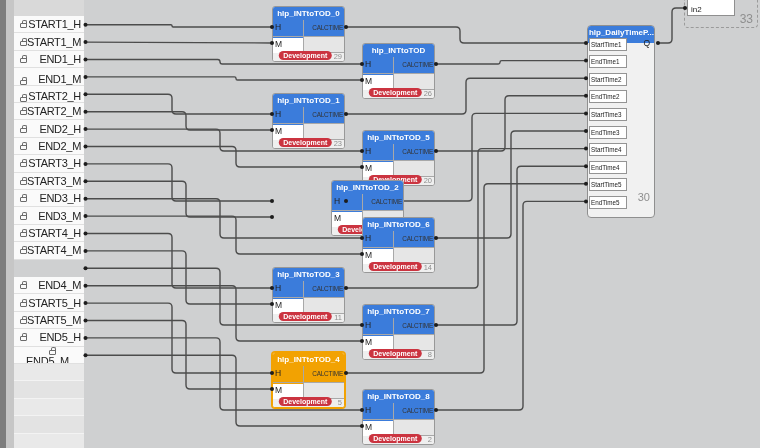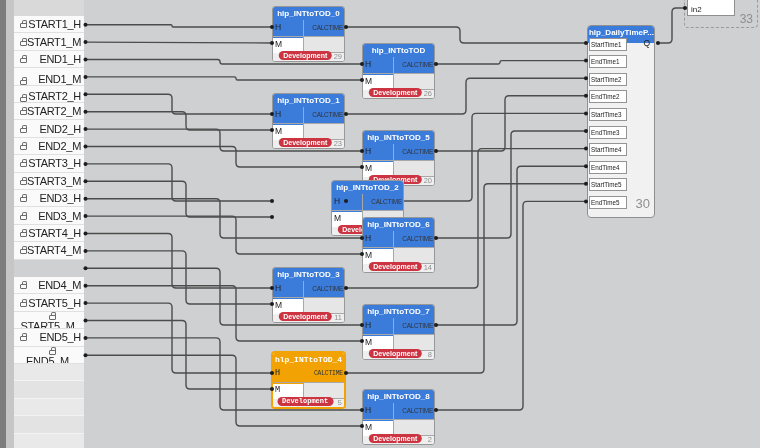--- a/index.html
+++ b/index.html
@@ -21,21 +21,21 @@
         border:1px solid #6b6b6b;border-bottom:none;border-radius:2px 2px 0 0;}
   .row-label{flex:1;text-align:right;font-size:11px;color:#222;padding-right:3px;
         letter-spacing:-0.3px;white-space:nowrap;overflow:hidden;}
   
   svg.layer{position:absolute;left:0;top:0;pointer-events:none;}
   #wires{z-index:3;}
   #dots{z-index:6;}
   
   .fb{position:absolute;width:73px;height:56px;background:#fff;border:1px solid #989898;
       border-radius:3px;z-index:4;}
-  .fb.selected{border:1px solid var(--orange);box-shadow:0 0 0 1px var(--orange);font-family:Liberation Mono, monospace;}
+  .fb.selected{border:1px solid var(--orange);box-shadow:0 0 0 1px var(--orange);}
   .fb-head{height:31px;background:var(--blue);border-radius:2px 2px 0 0;color:#fff;
       font-size:8px;font-weight:bold;text-align:center;line-height:13px;
       white-space:nowrap;overflow:hidden;}
   .fb.selected .fb-head{background:var(--orange);}
   .fb-body{position:absolute;top:13px;left:0;right:0;bottom:8px;
       display:grid;grid-template-columns:31px 1fr;grid-template-rows:1fr 1fr;}
   .fb-body .c{border-right:1px solid #a8a8a8;border-bottom:1px solid #a8a8a8;
       font-size:8.5px;color:#222;padding-left:2px;line-height:15px;}
   .fb-body .c.out{border-right:none;text-align:right;font-size:6.4px;color:#333;
       padding-right:1px;line-height:16px;letter-spacing:-0.2px;}
@@ -50,21 +50,21 @@
   
   .main-fb{position:absolute;left:587px;top:25px;width:68px;height:193px;background:#f1f1f1;
       border:1px solid #8f8f8f;border-radius:4px;z-index:4;}
   .main-head{height:17px;background:var(--blue);border-radius:3px 3px 0 0;color:#fff;
       font-size:8px;font-weight:bold;text-align:right;line-height:13px;
       white-space:nowrap;overflow:hidden;}
   .m-in{position:absolute;left:1px;width:38px;height:13px;background:#fff;
       border:1px solid #949494;font-size:6.3px;line-height:11px;padding-left:1px;color:#222;
       white-space:nowrap;overflow:hidden;}
   .m-q{position:absolute;top:12px;right:4px;font-size:8.5px;color:#222;}
-  .m-order{position:absolute;bottom:6px;right:4px;font-size:13px;color:#8f8f8f;}
+  .m-order{position:absolute;bottom:14px;right:4px;font-size:11px;color:#8f8f8f;}
   
   .in2-box{position:absolute;left:684px;top:-8px;width:74px;height:36px;
       border:1px dashed #9a9a9a;border-radius:4px;z-index:4;}
   .in2-cell{position:absolute;left:2px;top:2px;width:48px;height:21px;background:#fff;
       border:1px solid #8f8f8f;font-size:8px;color:#222;padding:9px 0 0 3px;}
   .in2-order{position:absolute;bottom:1px;right:4px;font-size:12px;color:#8f8f8f;}
 </style>
 </head>
 <body>
 
@@ -134,21 +134,21 @@
     <span class="row-label">END4_H</span>
   </div>
       <div class="row" style="top: 277px;">
     <span class="lock"></span>
     <span class="row-label">END4_M</span>
   </div>
       <div class="row" style="top: 294.4px;">
     <span class="lock"></span>
     <span class="row-label">START5_H</span>
   </div>
-      <div class="row" style="top: 311.8px; flex-direction: column;">
+      <div class="row" style="top: 311.8px;">
     <span class="lock"></span>
     <span class="row-label">START5_M</span>
   </div>
       <div class="row" style="top: 329.2px;">
     <span class="lock"></span>
     <span class="row-label">END5_H</span>
   </div>
       <div class="row" style="top: 346.6px; flex-direction: column;">
     <span class="lock"></span>
     <span class="row-label">END5_M</span>

